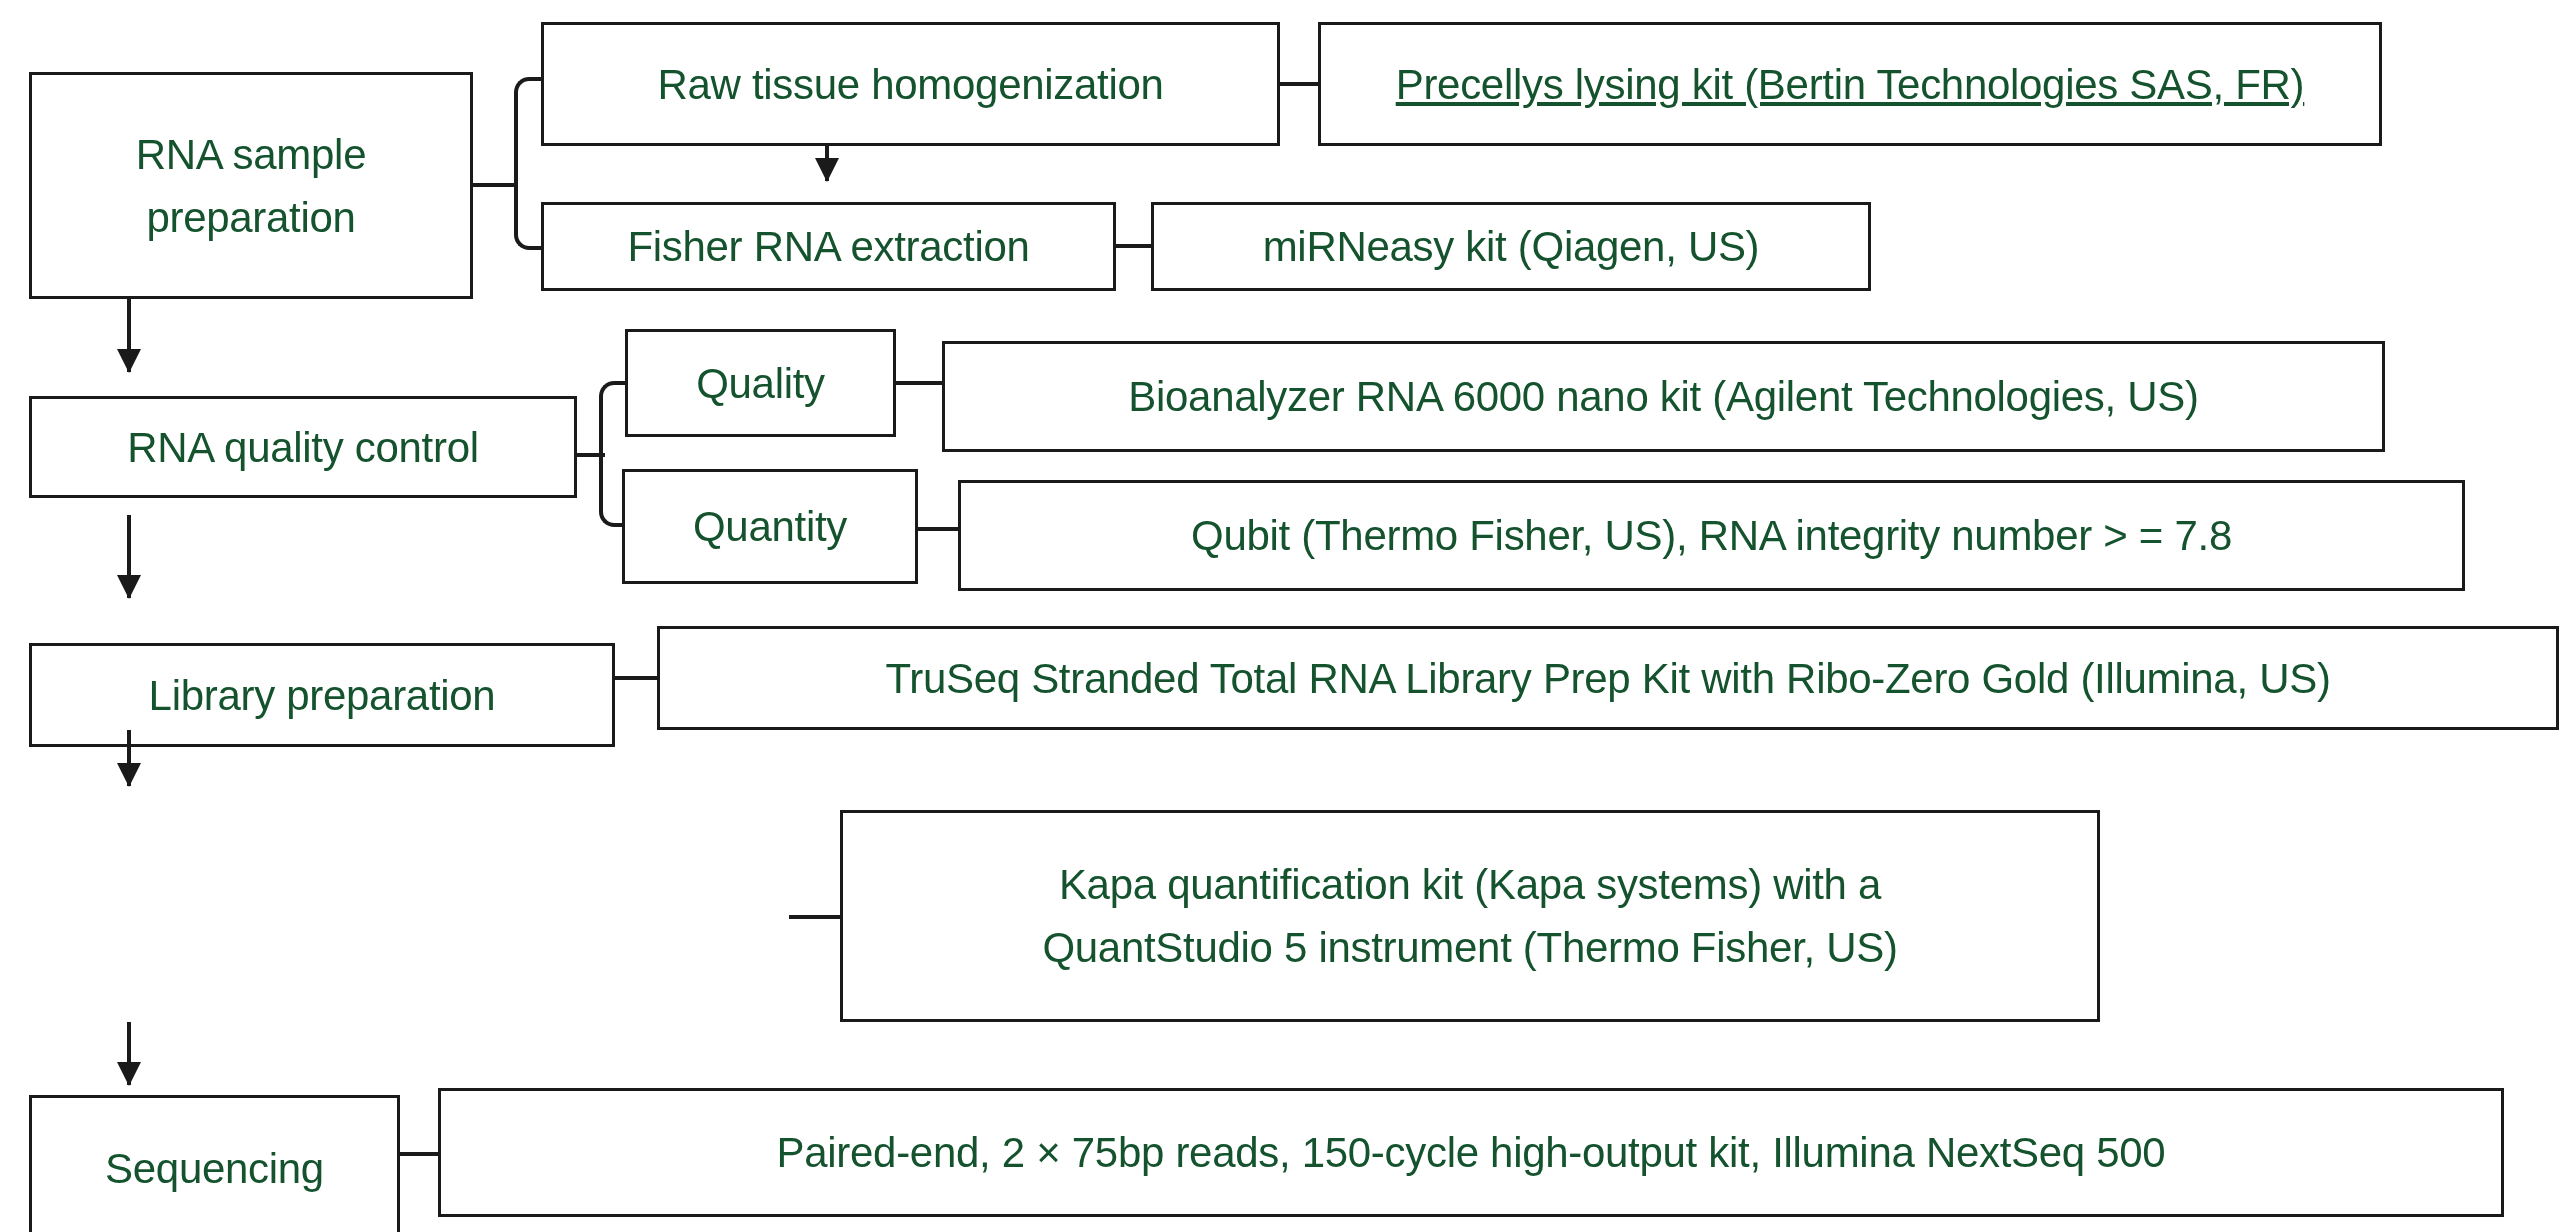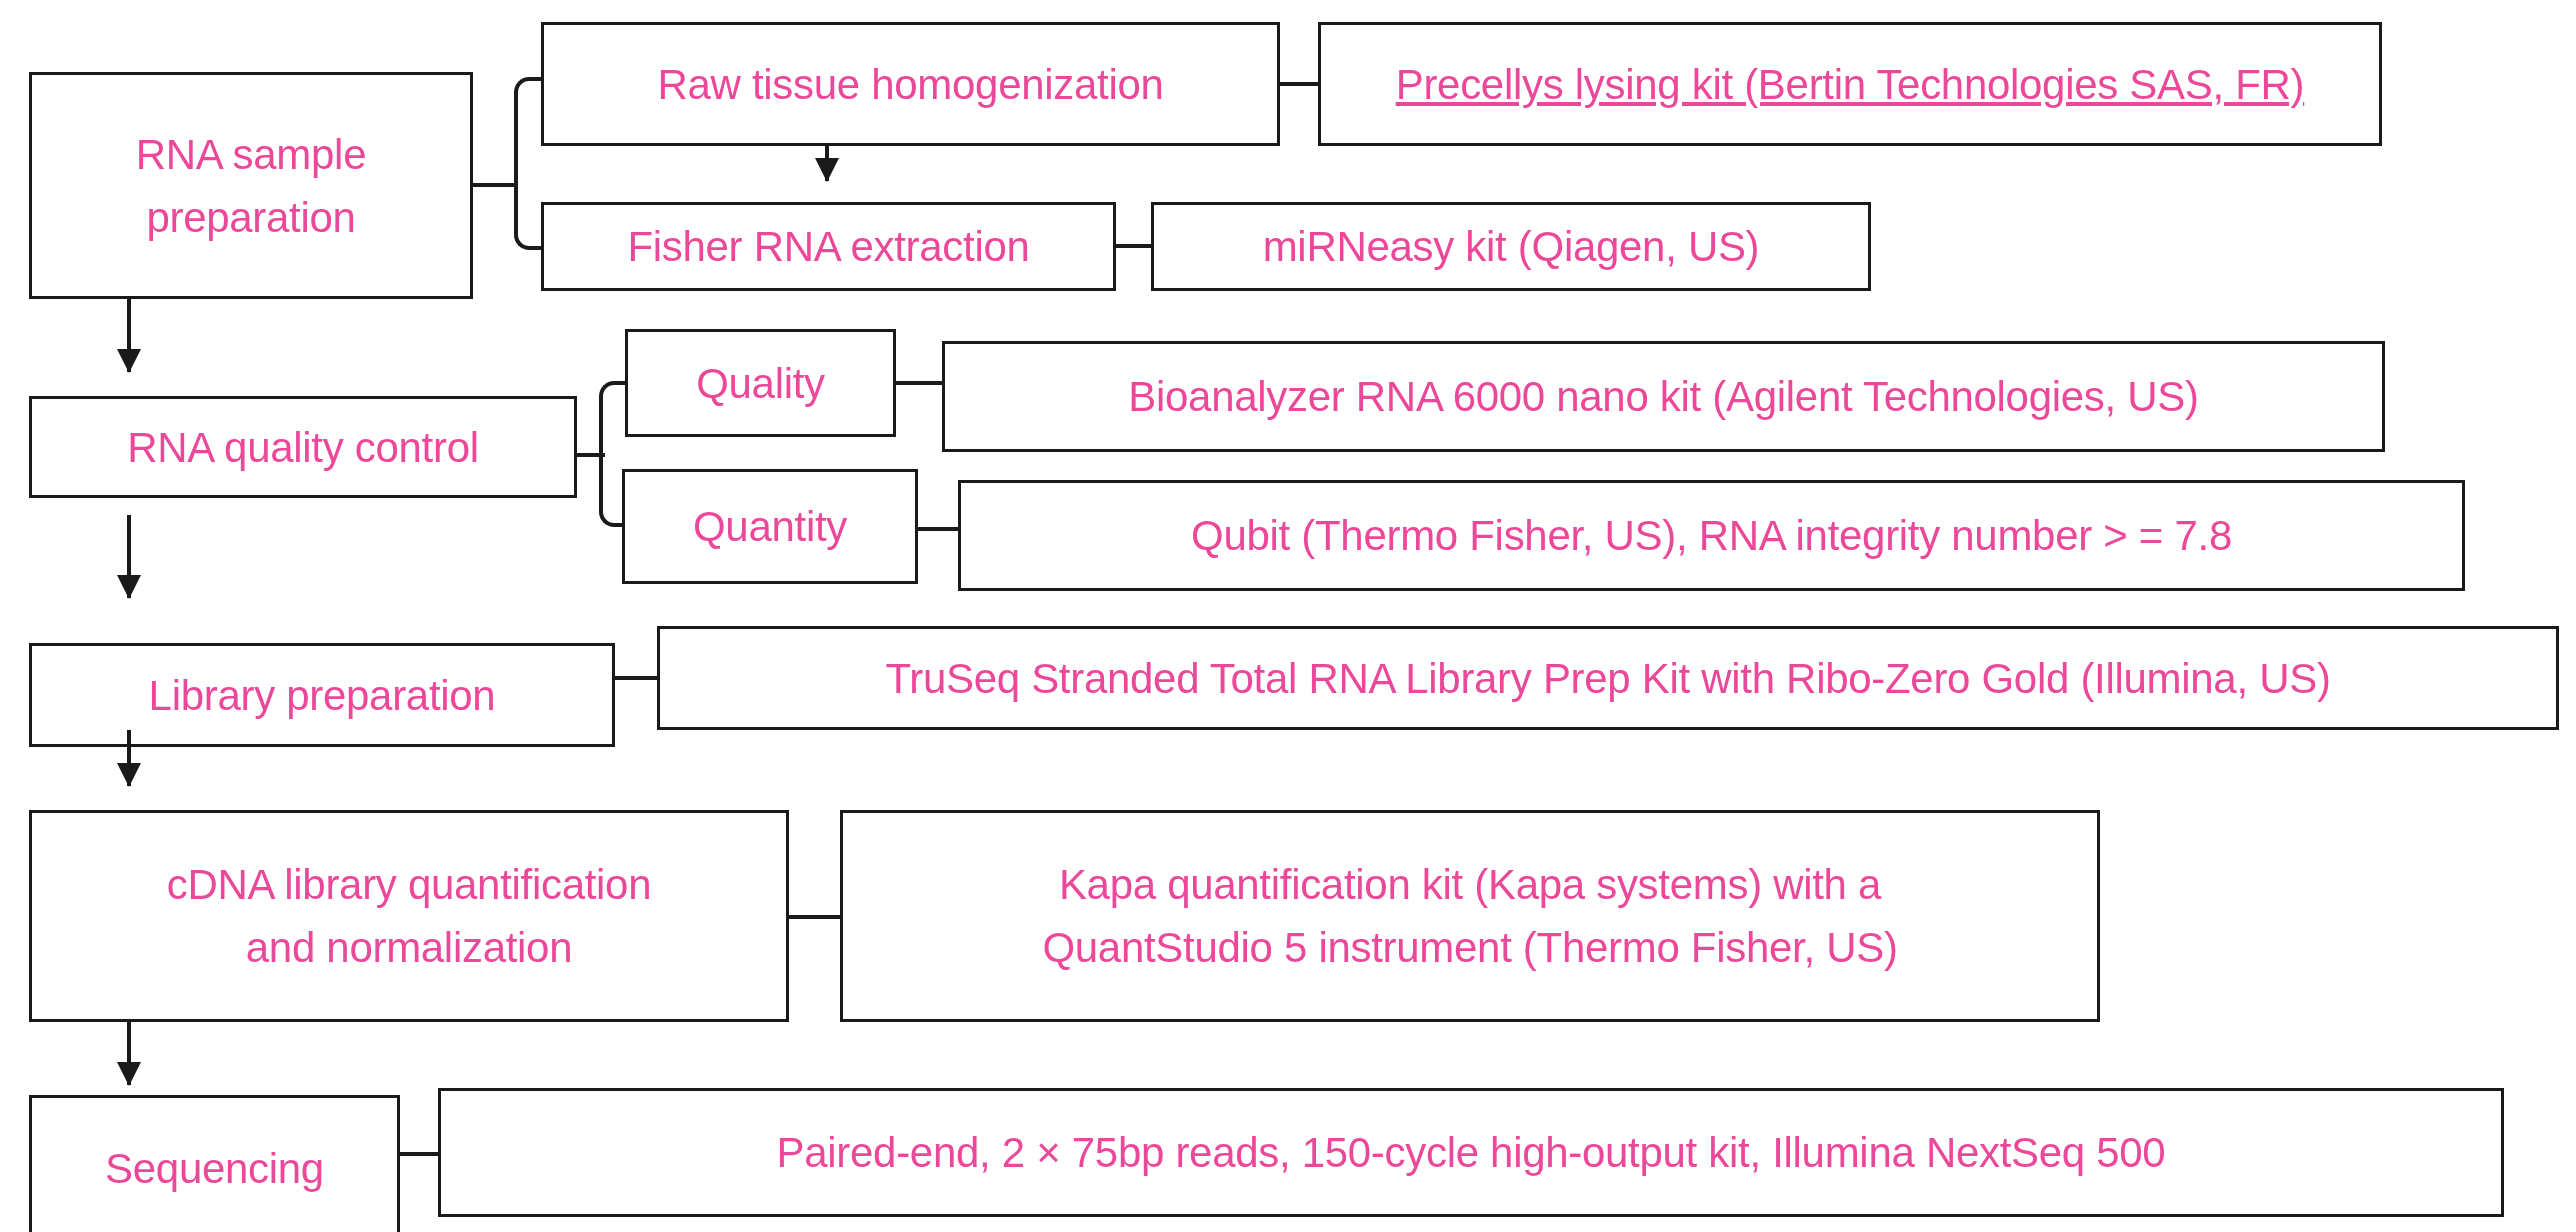--- a/index.html
+++ b/index.html
@@ -14,21 +14,21 @@
     height: 1232px;
     background: #ffffff;
     font-family: "Liberation Sans", sans-serif;
     overflow: hidden;
   }
   .box {
     position: absolute;
     box-sizing: border-box;
     border: 3.5px solid #1a1a1a;
     background: #ffffff;
-    color: #ec4899;
+    color: #14532d;
     display: flex;
     align-items: center;
     justify-content: center;
     text-align: center;
     line-height: 1.5;
     font-size: 42px;
     font-weight: 400;
     letter-spacing: -0.3px;
     padding: 0 12.5px;
     white-space: pre-line;
@@ -114,22 +114,20 @@
   <div class="box" style="left:958px; top:480px; width:1507px; height:111px;">Qubit (Thermo Fisher, US), RNA integrity number &gt; = 7.8</div>
 
   <div class="arrow" style="left:127px; top:515px; height:83px;"></div>
 
   <div class="box" style="left:29px; top:643px; width:586px; height:104px;">Library preparation</div>
   <div class="hline" style="left:615px; top:676px; width:45px;"></div>
   <div class="box" style="left:657px; top:626px; width:1902px; height:104px;">TruSeq Stranded Total RNA Library Prep Kit with Ribo-Zero Gold (Illumina, US)</div>
 
   <div class="arrow" style="left:127px; top:730px; height:56px;"></div>
 
-  <div class="box" style="left:29px; top:810px; width:760px; height:212px;">cDNA library quantification
-and normalization</div>
   <div class="hline" style="left:789px; top:915px; width:54px;"></div>
   <div class="box" style="left:840px; top:810px; width:1260px; height:212px;">Kapa quantification kit (Kapa systems) with a
 QuantStudio 5 instrument (Thermo Fisher, US)</div>
 
   <div class="arrow" style="left:127px; top:1022px; height:63px;"></div>
 
   <div class="box" style="left:29px; top:1095px; width:371px; height:146px;">Sequencing</div>
   <div class="hline" style="left:400px; top:1152px; width:43px;"></div>
   <div class="box" style="left:438px; top:1088px; width:2066px; height:129px;">Paired-end, 2 × 75bp reads, 150-cycle high-output kit, Illumina NextSeq 500</div>
 

